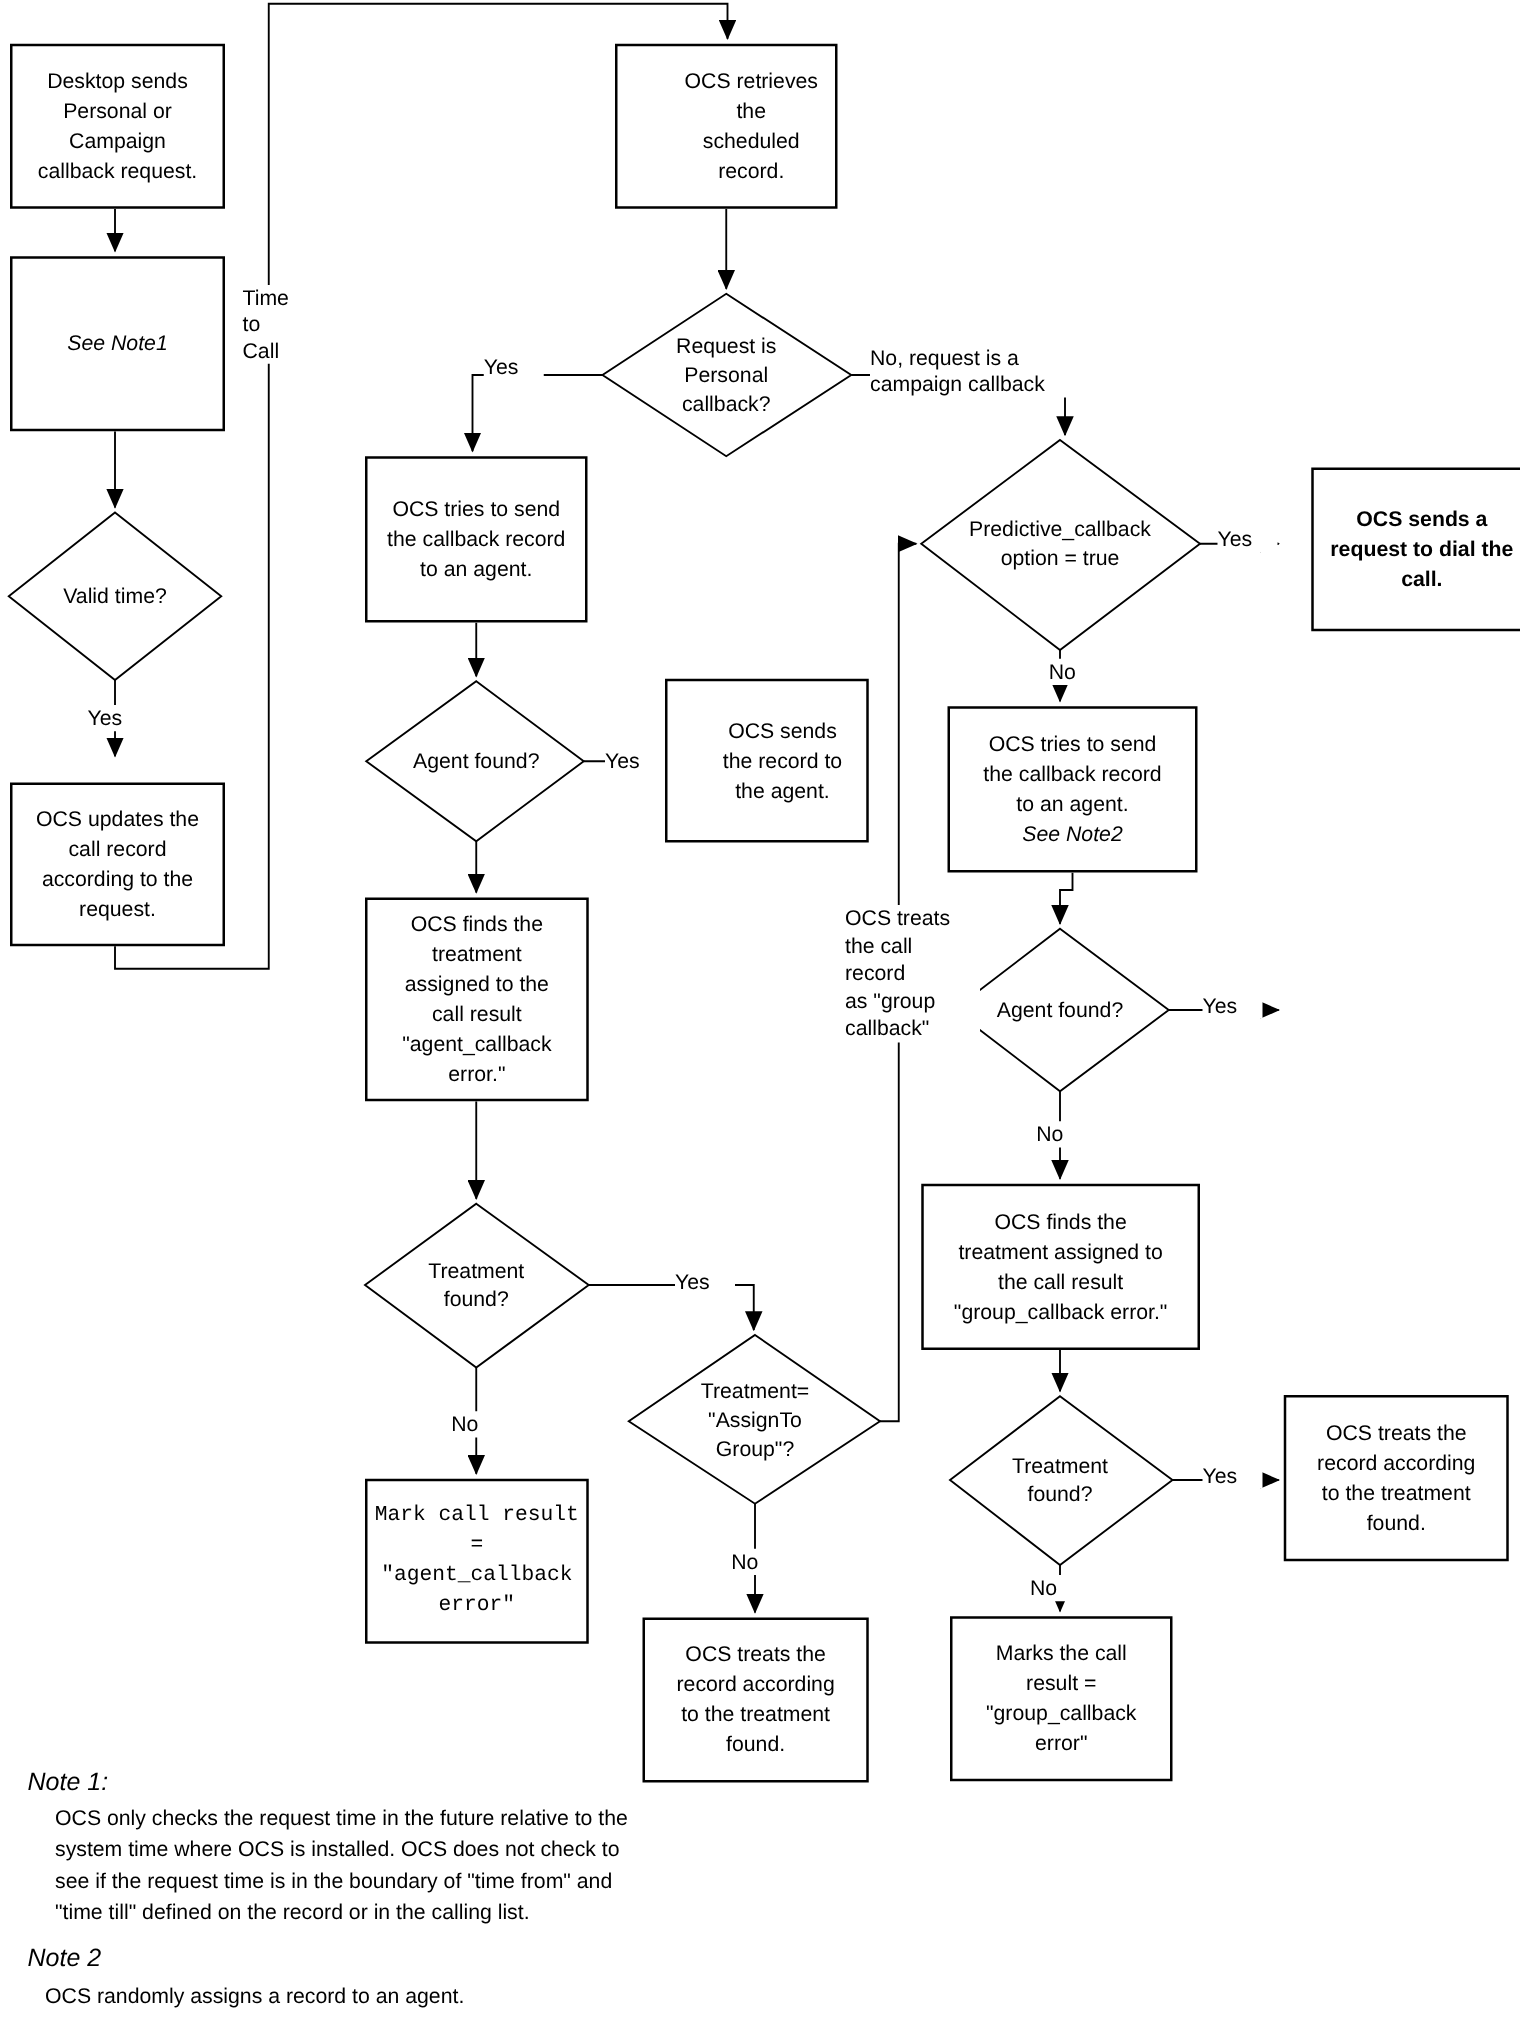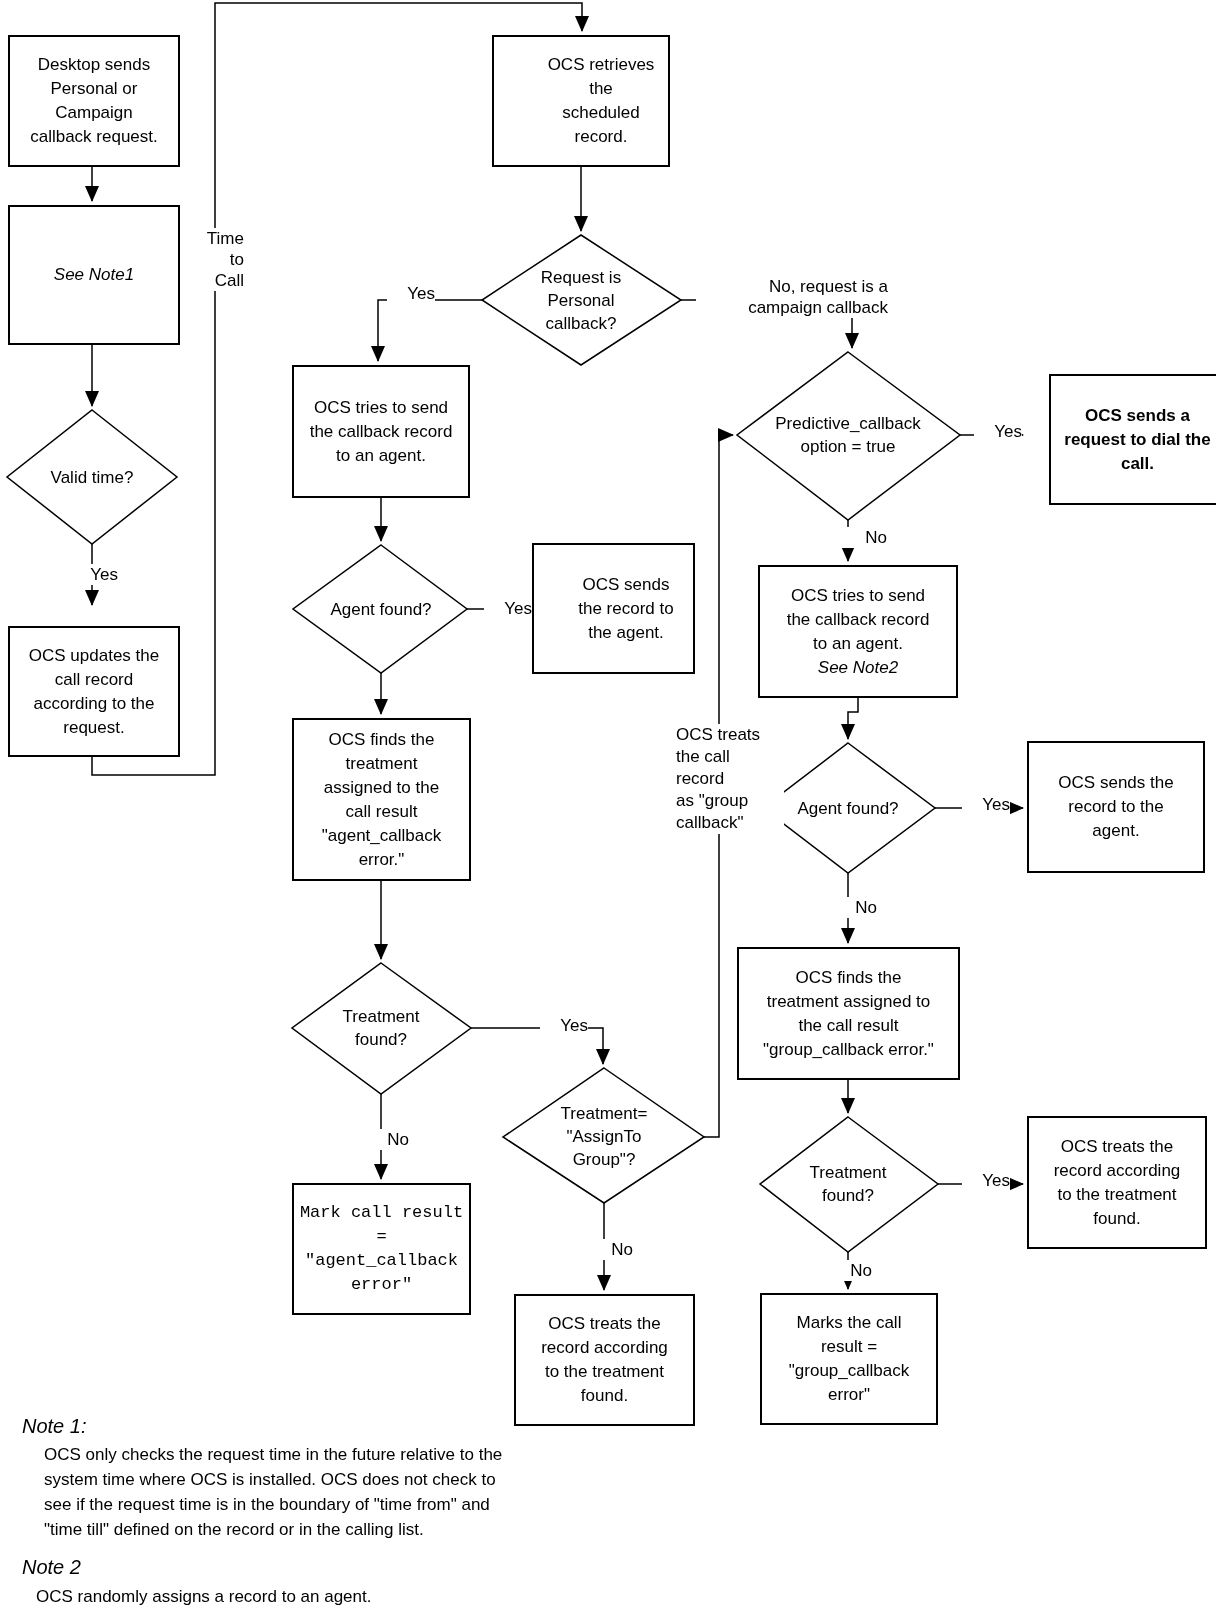--- a/index.html
+++ b/index.html
@@ -5,21 +5,21 @@
   html,body{margin:0;padding:0;background:#fff;}
   body{width:1216px;height:1620px;position:relative;font-family:"Liberation Sans",sans-serif;color:#000;overflow:hidden;}
   #stage{position:absolute;left:0;top:0;width:1200px;height:1620px;}
   svg.wires{position:absolute;left:0;top:0;z-index:1;}
   .node{position:absolute;z-index:2;background:#fff;border:2px solid #000;box-sizing:border-box;
         display:flex;flex-direction:column;align-items:center;justify-content:center;
         text-align:center;font-size:17px;line-height:24px;white-space:pre-line;}
   .dlabel{position:absolute;z-index:3;transform:translate(-50%,-50%);text-align:center;
           font-size:17px;line-height:23px;white-space:pre-line;}
   .lbl{position:absolute;z-index:3;background:#fff;font-size:17px;line-height:21px;
-       text-align:right;white-space:pre-line;}
+       text-align:left;white-space:pre-line;}
   .lbl.left{text-align:left;line-height:22px;}
   .ital{font-style:italic;}
   .note-title{position:absolute;z-index:2;font-size:20px;font-style:italic;}
   .note-body{position:absolute;z-index:2;font-size:17px;line-height:25px;white-space:pre-line;}
 </style>
 </head>
 <body>
 
 <div id="stage">
 
@@ -111,23 +111,20 @@
 request to dial the
 call.</div>
 
   <div class="node" style="left:758px;top:565px;width:200px;height:133px;">
     <span>OCS tries to send
 the callback record
 to an agent.</span>
     <span class="ital">See Note2</span>
   </div>
 
-  <div class="node" style="left:1027px;top:741px;width:178px;height:132px;">OCS sends the
-record to the
-agent.</div>
 
   <div class="node" style="left:737px;top:947px;width:223px;height:133px;">OCS finds the
 treatment assigned to
 the call result
 "group_callback error."</div>
 
   <div class="node" style="left:1027px;top:1116px;width:180px;height:133px;">OCS treats the
 record according
 to the treatment
 found.</div>

